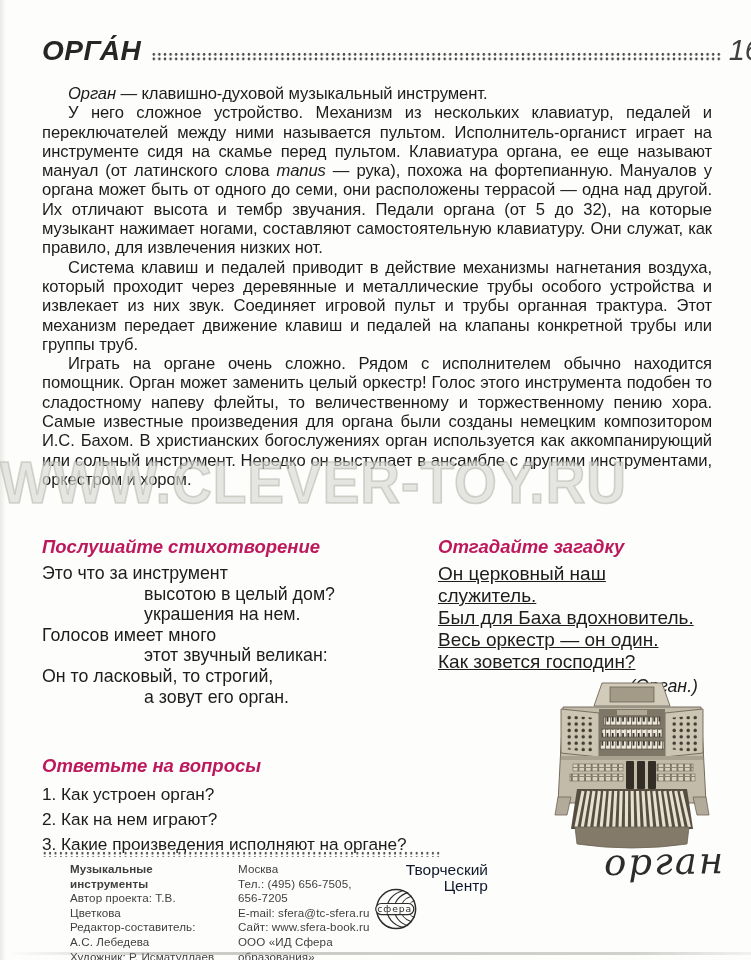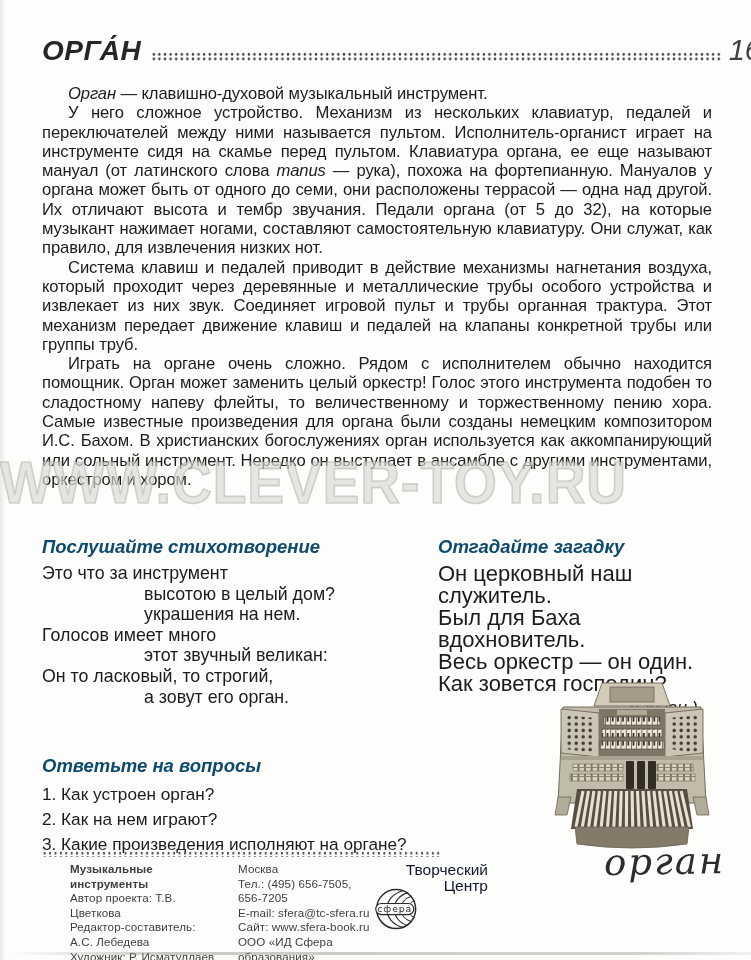--- a/index.html
+++ b/index.html
@@ -20,26 +20,26 @@
   
   .article{position:absolute; top:84px; left:42px; width:670px; z-index:1;}
   .article p{margin:0; font-size:16.6px; line-height:19.3px; text-align:justify; text-indent:26px; letter-spacing:-0.1px;}
   .it{font-style:italic;}
   
   .wm{position:absolute; top:450px; left:0; width:751px; z-index:3; pointer-events:none;
     font-size:55px; font-weight:800; letter-spacing:1px; white-space:nowrap;
     color:rgba(232,232,227,.55); -webkit-text-stroke:1.6px rgba(168,168,160,.45);
     text-shadow:0 0 1px rgba(150,150,145,.25); transform:scaleY(1.08);}
   
-  .sechead{font-size:18.5px; font-weight:bold; font-style:italic; margin:0 0 5px 0; color:#0c4a6e;}
+  .sechead{font-size:18.5px; font-weight:bold; font-style:italic; margin:0 0 5px 0; color:#be185d;}
   .poem{position:absolute; top:536px; left:42px; width:395px;}
   .poem .ln{font-size:17.8px; line-height:20.6px;}
   .poem .ind{padding-left:102px;}
   .riddle{position:absolute; top:536px; left:438px; width:266px;}
-  .riddle .ln{font-size:22px; line-height:22px;}
+  .riddle .ln{font-size:19px; line-height:22px;text-decoration:underline;}
   .riddle .ans{font-size:17.8px; font-style:italic; text-align:right; padding-right:6px; margin-top:3px;}
   
   .questions{position:absolute; top:755px; left:42px; width:430px;}
   .questions .ln{font-size:17.2px; line-height:25px;}
   
   .figure{position:absolute; left:553px; top:676px; width:158px; height:174px;}
   .figcap{position:absolute; left:604px; top:840px; width:140px;
     font-family:"DejaVu Serif",serif; font-style:italic; font-size:37px; letter-spacing:2px;
     color:#2c2c2c; transform:rotate(-1deg);}
   

